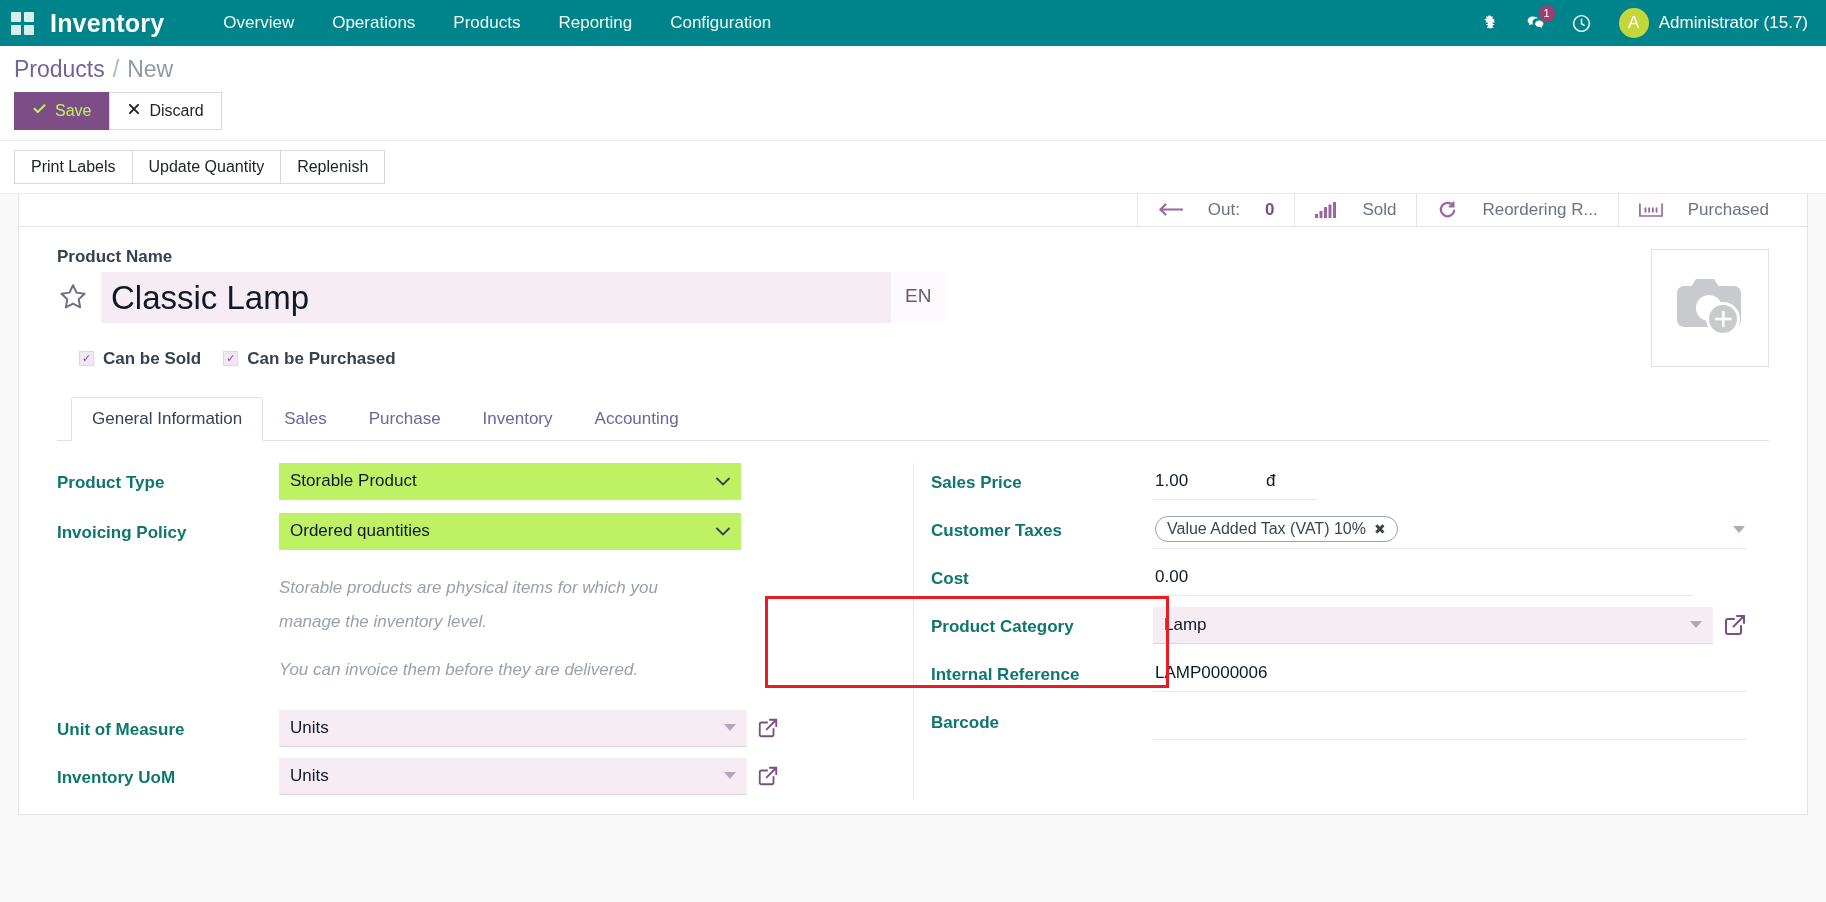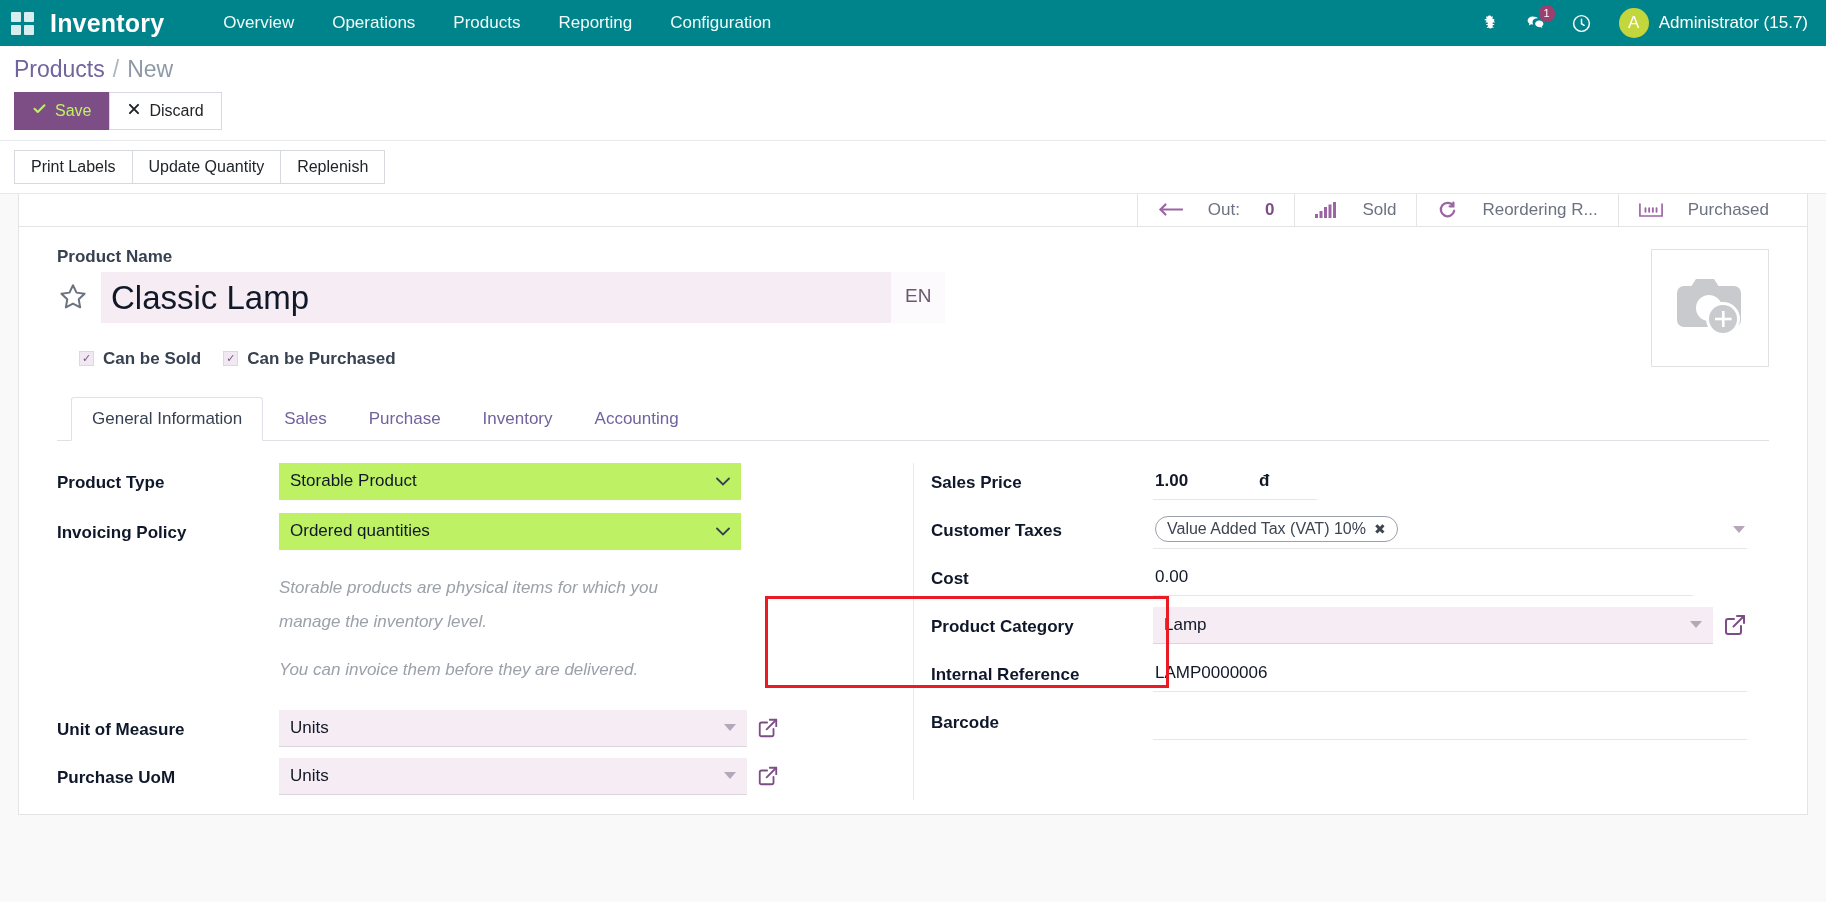--- a/index.html
+++ b/index.html
@@ -296,21 +296,21 @@
   .cols { display: flex; margin-top: 22px; }
   .col { width: 50%; padding-right: 22px; }
   .col.right { padding-left: 18px; }
 
   .frow { display: flex; align-items: flex-start; min-height: 42px; margin-bottom: 0; }
   .flabel {
     width: 222px;
     flex: 0 0 222px;
     font-size: 17px;
     font-weight: 700;
-    color: #0f172a;
+    color: #0f766e;
     padding-top: 10px;
   }
   .fval { flex: 1 1 auto; min-width: 0; position: relative; }
 
   .sel {
     background: #bef264;
     font-size: 17px;
     color: #111827;
     padding: 8px 11px;
     width: 100%;
@@ -360,25 +360,24 @@
     font-size: 17px;
     color: #111827;
     padding: 8px 2px;
     border-bottom: 1px solid #e5e7eb;
     min-height: 37px;
     width: 100%;
     max-width: 540px;
   }
   .plain-field.wide { max-width: 100%; }
   .price-field {
-    display: flex; align-items: center; gap: 1px;
+    display: flex; align-items: center; gap: 8px;
     border-bottom: 1px solid #e5e7eb;
     max-width: 164px;
     padding: 8px 2px;
-    font-weight: bold;
   }
   .price-val { font-size: 17px; color: #111827; }
   .price-cur { font-size: 17px; color: #111827; margin-left: 70px; }
 
   .tags-field {
     display: flex;
     align-items: center;
     border-bottom: 1px solid #e5e7eb;
     padding: 5px 2px;
     min-height: 38px;
@@ -642,21 +641,21 @@
                     <path d="M18 13v6a2 2 0 01-2 2H5a2 2 0 01-2-2V8a2 2 0 012-2h6"></path>
                     <path d="M14 3h7v7"></path>
                       <path d="M10.5 13.5L21 3"></path>
                   </svg>
                 </span>
               </div>
             </div>
           </div>
 
           <div class="frow" style="margin-top:6px;">
-            <div class="flabel">Purchase UoM</div>
+            <div class="flabel">Inventory UoM</div>
             <div class="fval">
               <div class="m2o">
                 <div class="m2o-input">
                   <span>Units</span>
                   <span class="caret caret-grey"></span>
                 </div>
                 <span class="ext-link">
                   <svg width="22" height="22" viewBox="0 0 24 24" fill="none" stroke="currentColor" stroke-width="2" stroke-linecap="round" stroke-linejoin="round">
                     <path d="M18 13v6a2 2 0 01-2 2H5a2 2 0 01-2-2V8a2 2 0 012-2h6"></path>
                     <path d="M14 3h7v7"></path>

